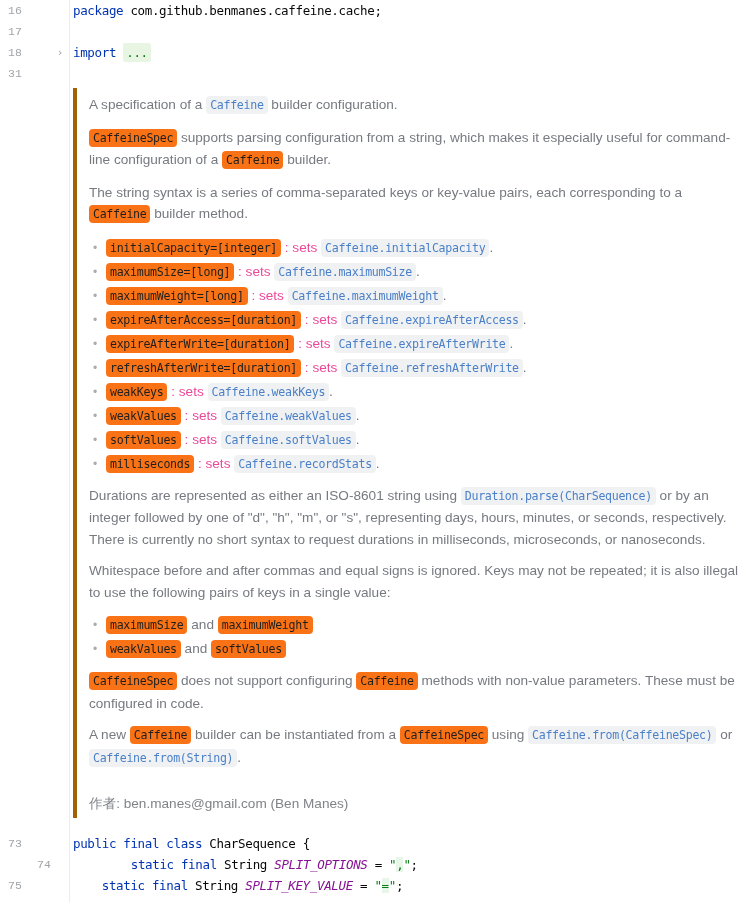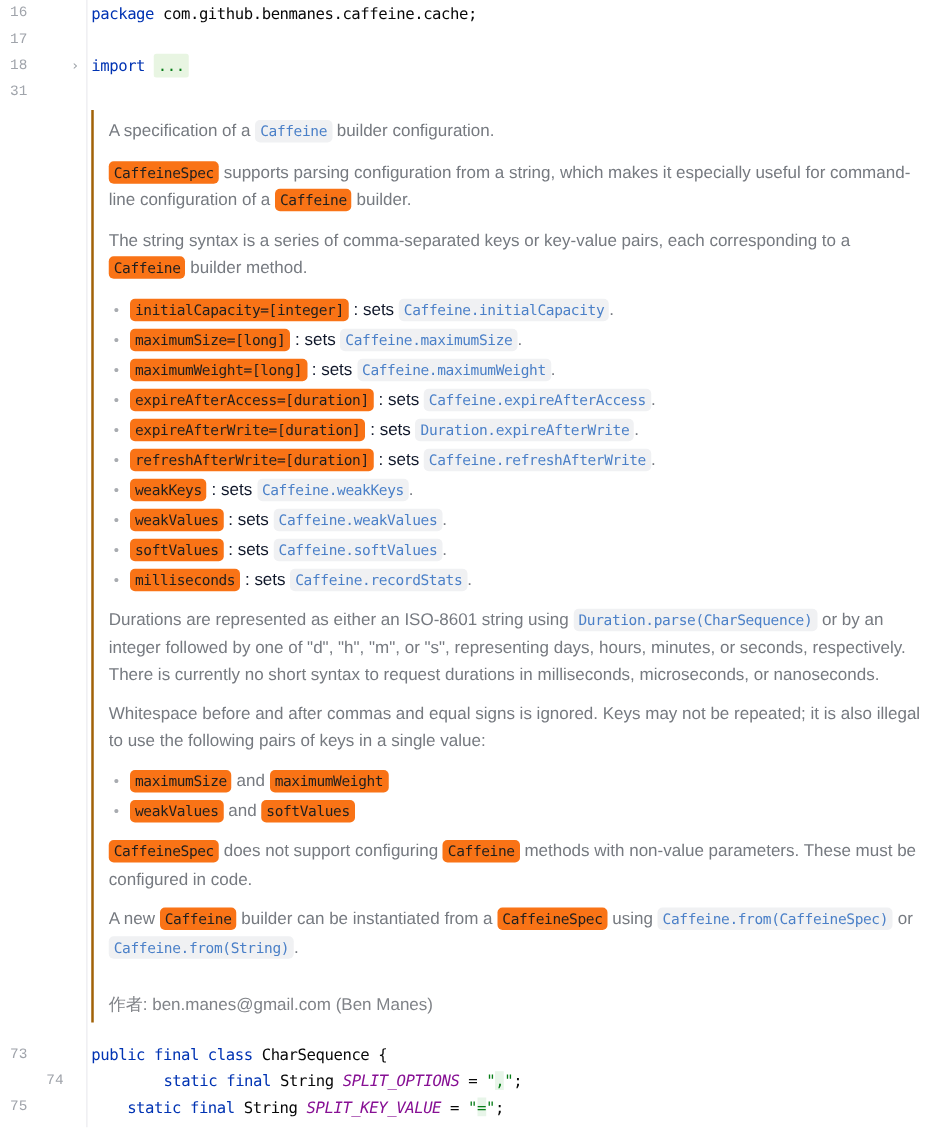--- a/index.html
+++ b/index.html
@@ -11,29 +11,29 @@
   .code-line { position: absolute; left: 0; height: 21px; width: 744px; display: flex; align-items: center; }
   .ln { position: absolute; left: 8px; width: 30px; font-family: Liberation Mono, monospace; font-size: 11.5px; color: #a0a4ab; }
   .fold { position: absolute; left: 58px; font-size: 11px; color: #9aa0a6; font-family: "DejaVu Sans", sans-serif; }
   .code { position: absolute; left: 73px; font-family: "DejaVu Sans Mono", monospace; font-size: 12.5px; color: #080808; white-space: pre; letter-spacing: -0.35px; }
   .kw { color: #0033b3; }
   .const { color: #871094; font-style: italic; }
   .str { color: #067d17; }
   .str-hl { background: #e8f5e9; }
   .folded { background: #e8f5e2; color: #067d17; padding: 2px 3px; border-radius: 2px; }
 
-  .doc { position: absolute; left: 73px; top: 88px; width: 671px; height: 730px; border-left: 2px solid #a16207; }
+  .doc { position: absolute; left: 73px; top: 88px; width: 671px; height: 730px; border-left: 4px solid #a16207; }
   .doc-inner { position: absolute; left: 12px; top: 6px; right: 0; font-family: "Liberation Sans", sans-serif; font-size: 13.6px; color: #767a80; line-height: 21.5px; }
   .p { margin-bottom: 10px; }
   .c { font-family: "DejaVu Sans Mono", monospace; font-size: 11.6px; color: #1f1f1f; background: #f97316; padding: 2px 4px; border-radius: 4px; letter-spacing: -0.3px; }
   .l { font-family: "DejaVu Sans Mono", monospace; font-size: 11.6px; color: #4b80c8; background: #f0f1f3; padding: 2px 4px; border-radius: 4px; letter-spacing: -0.3px; }
   ul { list-style: none; margin-bottom: 9px; }
   li { position: relative; padding-left: 17px; line-height: 24px; }
   li::before { content: "•"; position: absolute; left: 4px; color: #a8abb0; font-size: 12px; }
-  .sets { color: #0f172a; }
+  .sets { color: #ec4899; }
   .author { margin-top: 24px; color: #808388; }
 </style>
 </head>
 <body>
 
 <div class="gutter-line"></div>
 
 <div id="top-lines">
     <div class="code-line" style="top: 0px;">
       <span class="ln">16</span>
@@ -57,21 +57,21 @@
 <div class="doc">
   <div class="doc-inner">
     <div class="p">A specification of a <a class="l">Caffeine</a> builder configuration.</div>
     <div class="p"><code class="c">CaffeineSpec</code> supports parsing configuration from a string, which makes it especially useful for command-line configuration of a <code class="c">Caffeine</code> builder.</div>
     <div class="p">The string syntax is a series of comma-separated keys or key-value pairs, each corresponding to a <code class="c">Caffeine</code> builder method.</div>
     <ul id="keys-list">
         <li><code class="c">initialCapacity=[integer]</code><span class="sets"> : sets </span><a class="l">Caffeine.initialCapacity</a>.</li>
         <li><code class="c">maximumSize=[long]</code><span class="sets"> : sets </span><a class="l">Caffeine.maximumSize</a>.</li>
         <li><code class="c">maximumWeight=[long]</code><span class="sets"> : sets </span><a class="l">Caffeine.maximumWeight</a>.</li>
         <li><code class="c">expireAfterAccess=[duration]</code><span class="sets"> : sets </span><a class="l">Caffeine.expireAfterAccess</a>.</li>
-        <li><code class="c">expireAfterWrite=[duration]</code><span class="sets"> : sets </span><a class="l">Duration.expireAfterWrite</a>.</li>
+        <li><code class="c">expireAfterWrite=[duration]</code><span class="sets"> : sets </span><a class="l">Caffeine.expireAfterWrite</a>.</li>
         <li><code class="c">refreshAfterWrite=[duration]</code><span class="sets"> : sets </span><a class="l">Caffeine.refreshAfterWrite</a>.</li>
         <li><code class="c">weakKeys</code><span class="sets"> : sets </span><a class="l">Caffeine.weakKeys</a>.</li>
         <li><code class="c">weakValues</code><span class="sets"> : sets </span><a class="l">Caffeine.weakValues</a>.</li>
         <li><code class="c">softValues</code><span class="sets"> : sets </span><a class="l">Caffeine.softValues</a>.</li>
         <li><code class="c">milliseconds</code><span class="sets"> : sets </span><a class="l">Caffeine.recordStats</a>.</li>
       </ul>
     <div class="p">Durations are represented as either an ISO-8601 string using <a class="l">Duration.parse(CharSequence)</a> or by an integer followed by one of "d", "h", "m", or "s", representing days, hours, minutes, or seconds, respectively. There is currently no short syntax to request durations in milliseconds, microseconds, or nanoseconds.</div>
     <div class="p">Whitespace before and after commas and equal signs is ignored. Keys may not be repeated; it is also illegal to use the following pairs of keys in a single value:</div>
     <ul id="pairs-list">
         <li><code class="c">maximumSize</code><span> and </span><code class="c">maximumWeight</code></li>

